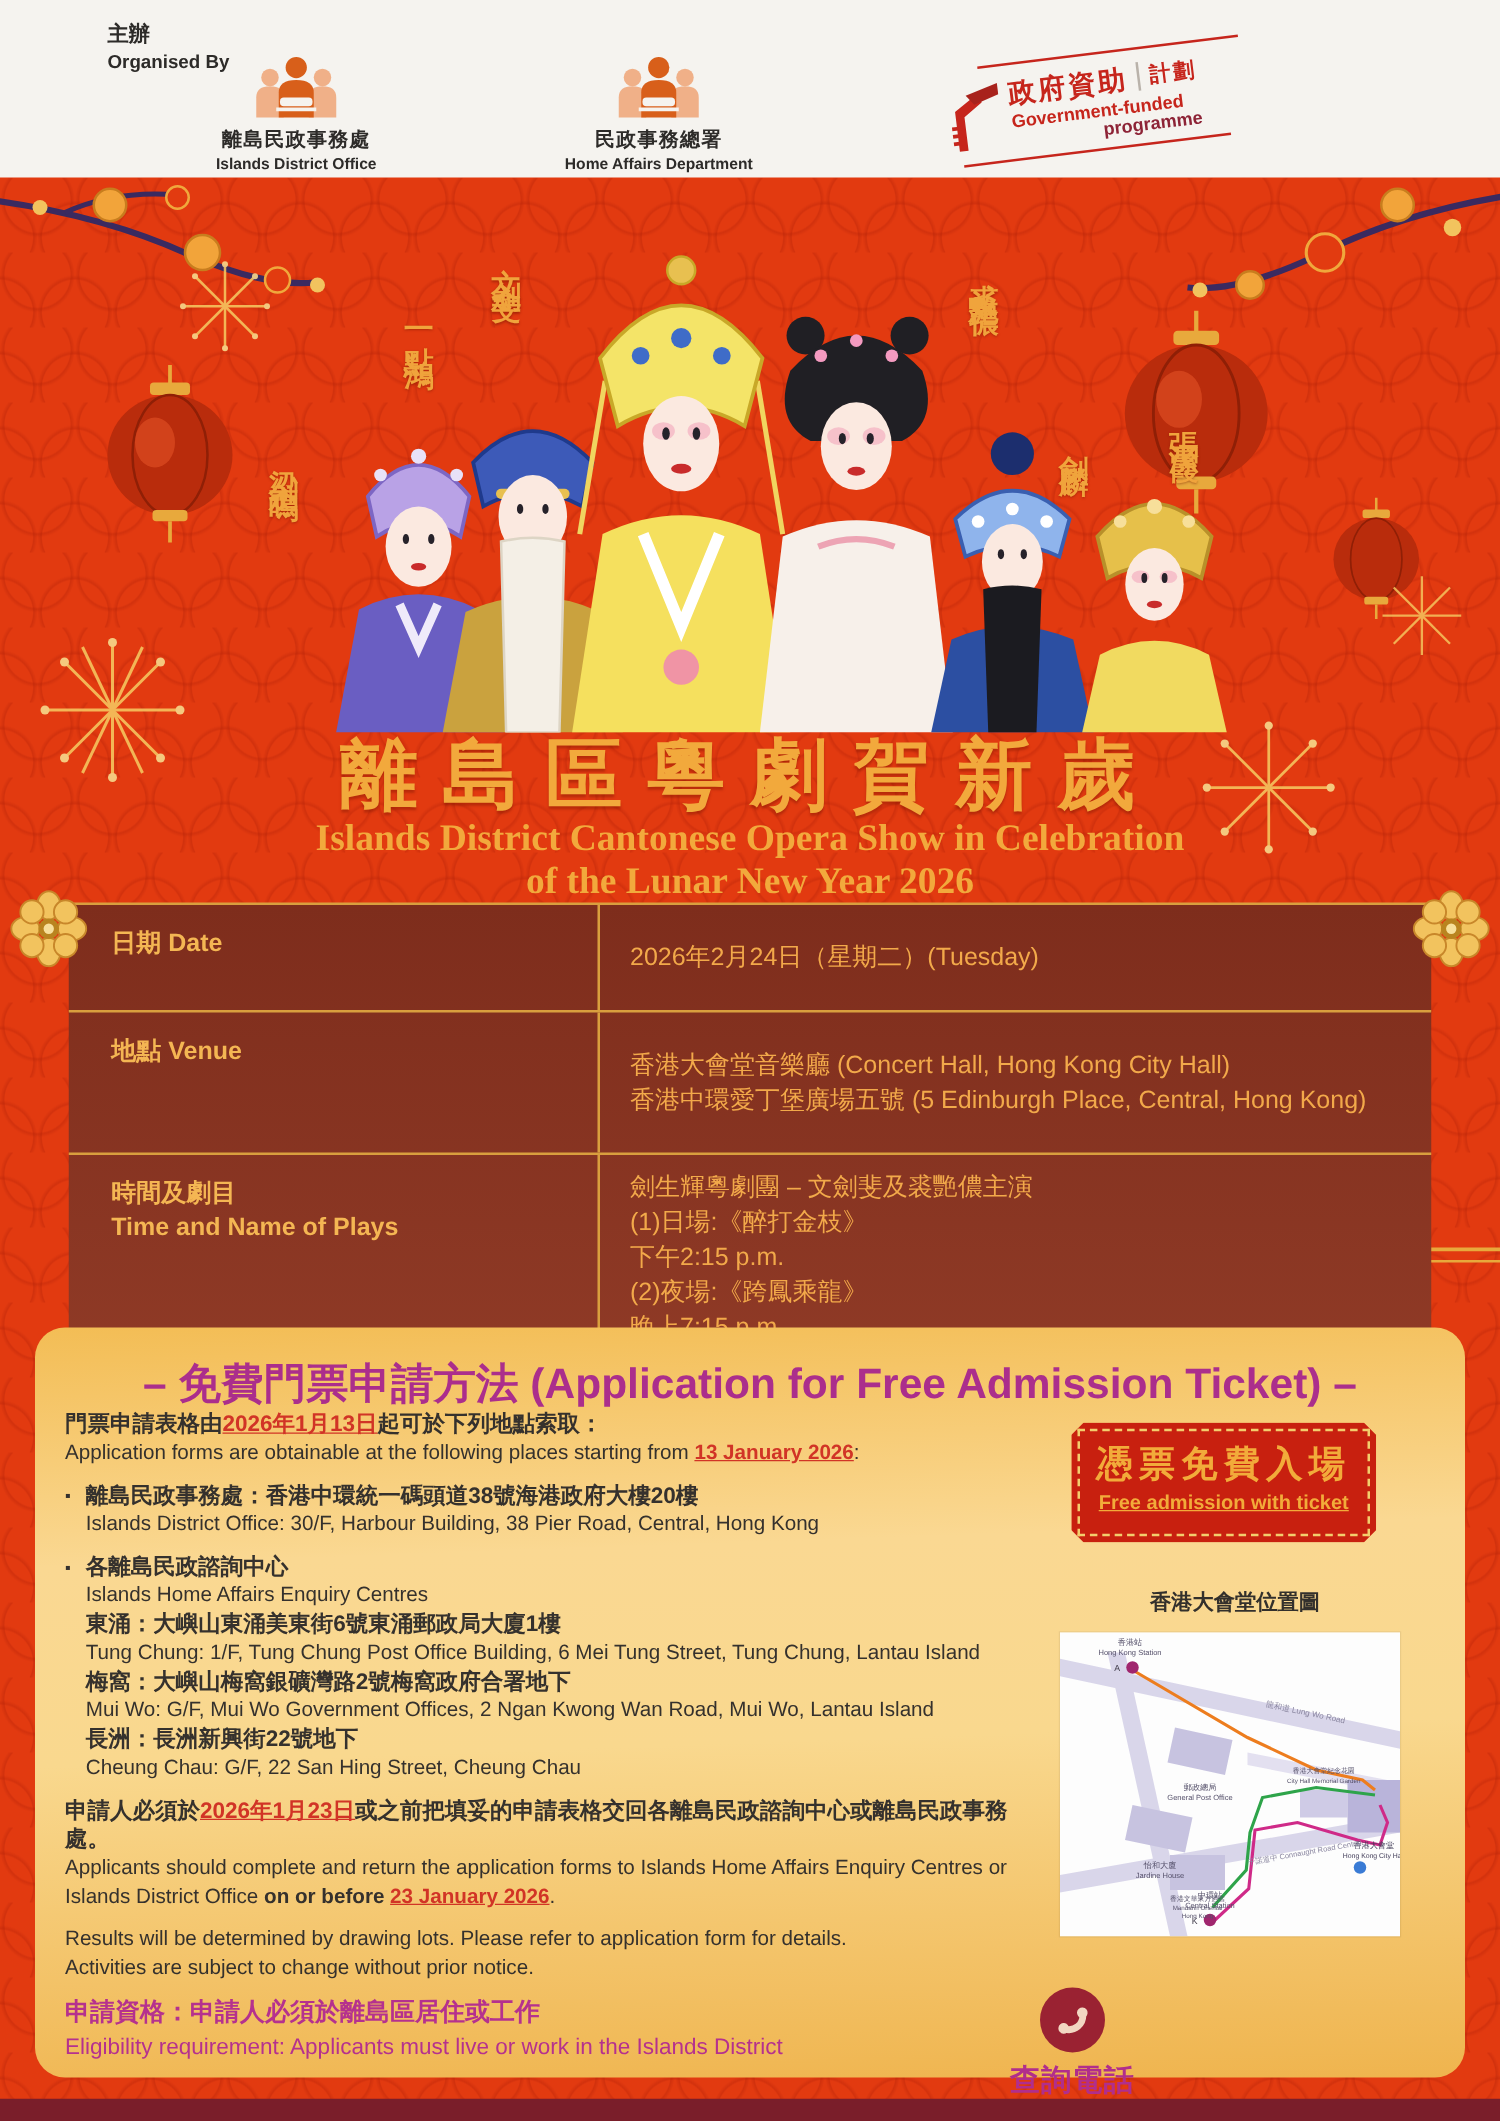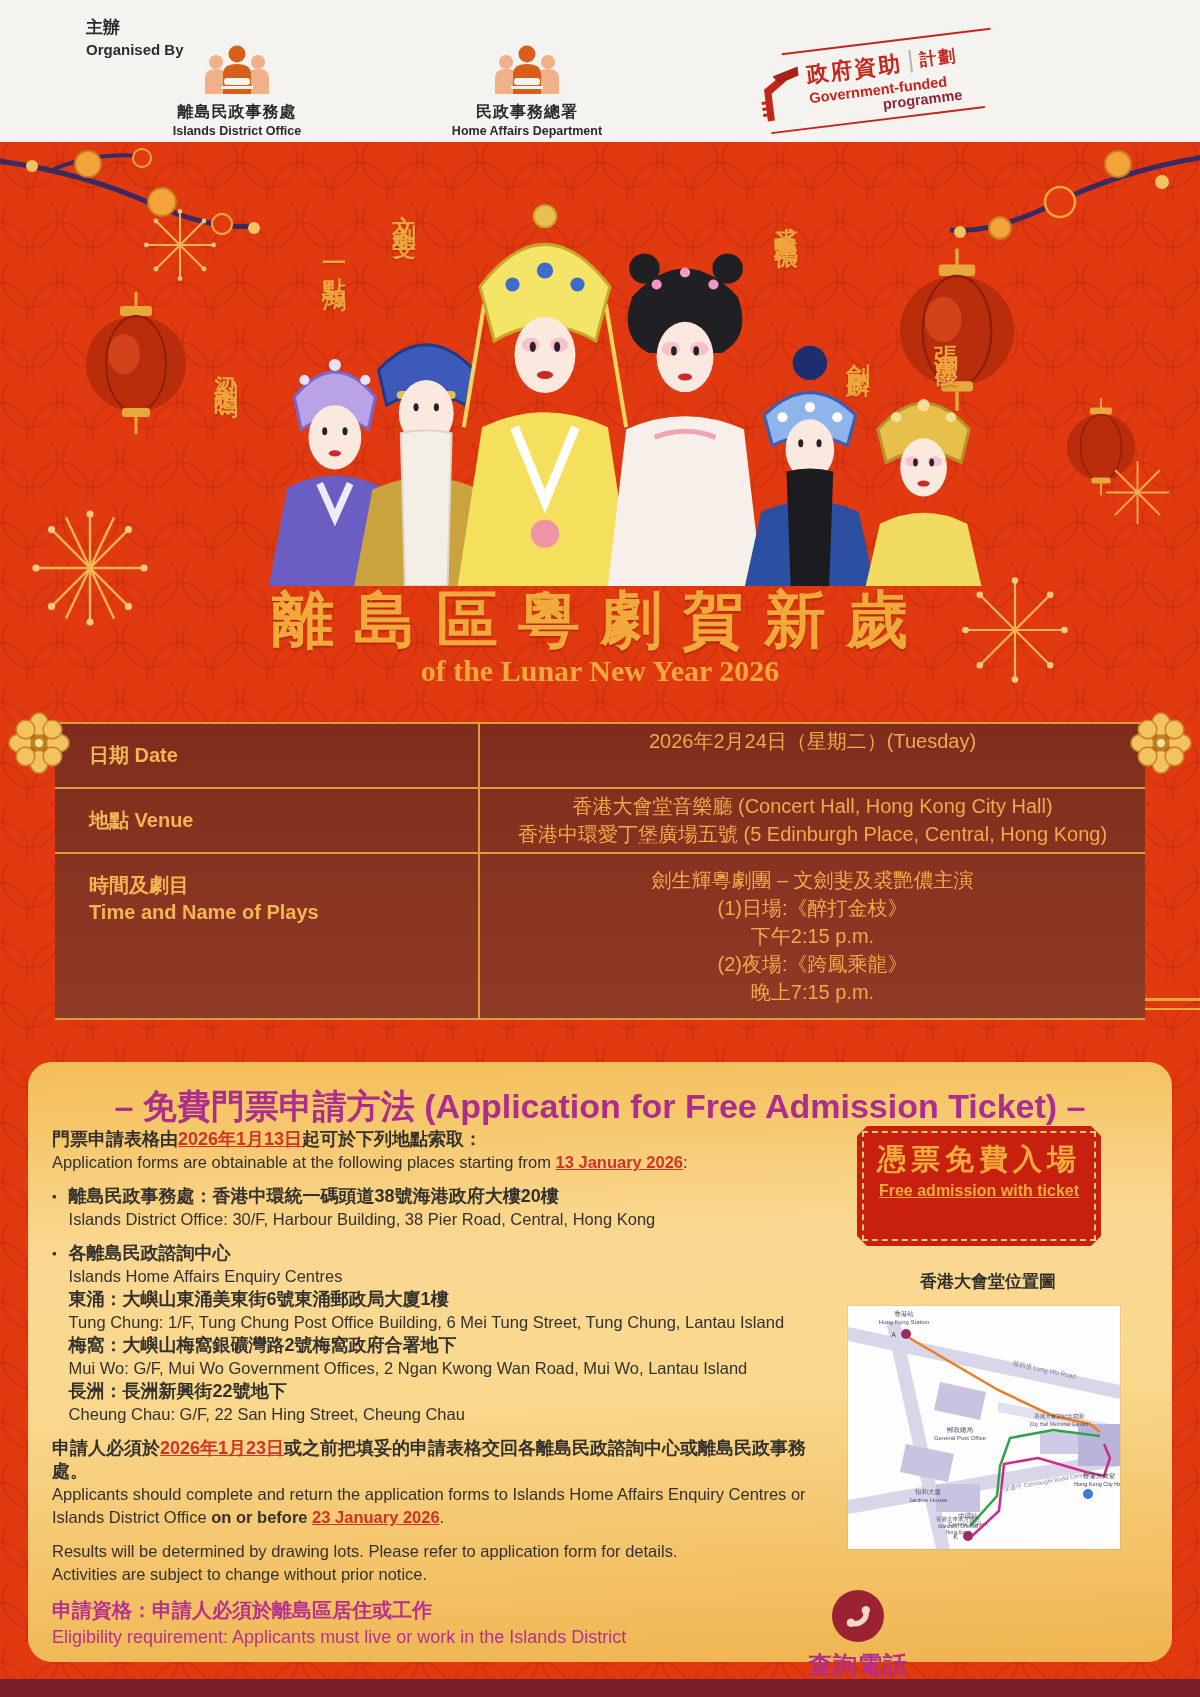--- a/index.html
+++ b/index.html
@@ -43,40 +43,40 @@
     color:#f2a93c;font-family:"Liberation Serif",serif;font-weight:bold;font-size:62px;
     letter-spacing:20px;text-shadow:0 2px 2px rgba(120,20,0,.4);}
   .title-en{position:absolute;left:0;top:654px;width:100%;text-align:center;z-index:4;
     color:#f2a93c;font-family:"Liberation Serif",serif;font-weight:bold;font-size:30px;line-height:34px;}
   
   .info-table{position:absolute;left:55px;top:722px;width:1090px;z-index:4;
     background:linear-gradient(#7e2d1c,#8f3a26);border-top:2px solid #d99f3e;border-bottom:2px solid #d99f3e;}
   .it-row{display:grid;grid-template-columns:423px 1fr;}
   .it-row + .it-row{border-top:2px solid #d99f3e;}
   .it-label{padding:18px 10px 18px 34px;color:#f4b653;font-weight:bold;font-size:20px;line-height:27px;}
-  .it-value{padding:3px 24px;text-align:center;color:#f2a94a;font-size:20px;line-height:28px;border-left:2px solid #d99f3e;}
+  .it-value{padding:28px 24px;color:#f2a94a;font-size:20px;line-height:28px;border-left:2px solid #d99f3e;}
   .it-row.r3 .it-value{padding-top:12px;padding-bottom:12px;}
   
   .panel{position:absolute;left:28px;top:1062px;width:1144px;height:600px;z-index:6;
     border-radius:24px;background:linear-gradient(178deg,#f3bd55 0%,#fad892 30%,#f9d88e 55%,#efb44e 100%);}
   .panel-title{position:absolute;left:0;top:22px;width:100%;text-align:center;
     color:#ab2e8c;font-weight:bold;font-size:34px;}
   .leftcol{position:absolute;left:24px;top:66px;width:768px;color:#35312d;}
   .zh-line{font-weight:bold;font-size:18px;line-height:23px;}
   .en-line{font-size:16.5px;line-height:23px;}
   .blk{margin-bottom:11px;}
   .bullet-row{display:flex;gap:12px;margin-bottom:11px;}
   .bullet-dot{flex:0 0 auto;font-size:13px;line-height:23px;}
   .red-date{color:#d13426;font-weight:bold;text-decoration:underline;}
   .bold{font-weight:bold;}
   .magenta{color:#b5318e;}
   .elig .zh-line{font-size:20px;line-height:27px;}
   .elig .en-line{font-size:18px;line-height:26px;}
   
-  .badge{position:absolute;left:829px;top:64px;width:244px;height:120px;background:#c8200f;
+  .badge{position:absolute;left:829px;top:76px;width:244px;height:96px;background:#c8200f;
     clip-path:polygon(10px 0,calc(100% - 10px) 0,100% 10px,100% calc(100% - 10px),calc(100% - 10px) 100%,10px 100%,0 calc(100% - 10px),0 10px);text-decoration:underline;}
   .badge .dash{position:absolute;inset:5px;border:2px dashed #f3cd6d;}
   .badge .zh{position:absolute;left:0;top:14px;width:100%;text-align:center;color:#f2ab3a;
     font-weight:bold;font-size:29px;letter-spacing:5px;}
   .badge .en{position:absolute;left:0;top:56px;width:100%;text-align:center;color:#f2ab3a;
     font-weight:bold;font-size:16px;text-decoration:underline;}
   
   .map-head{position:absolute;left:790px;top:208px;width:340px;text-align:center;color:#33302c;}
   .map-head .zh{font-weight:bold;font-size:17px;}
   .map-head .en{font-size:16px;margin-top:16px;}
@@ -414,20 +414,21 @@
 
   <div class="vname" style="left:210px;top:356px">梁劍鳴</div>
   <div class="vname" style="left:318px;top:250px">一點鴻</div>
   <div class="vname" style="left:388px;top:196px">文劍斐</div>
   <div class="vname" style="left:770px;top:208px">裘艷儂</div>
   <div class="vname" style="left:842px;top:344px">劍麟</div>
   <div class="vname" style="left:930px;top:326px">張潔霞</div>
 
   <div class="title-zh">離島區粵劇賀新歲</div>
   <div class="title-en">
+    <div>Islands District Cantonese Opera Show in Celebration</div>
     <div>of the Lunar New Year 2026</div>
   </div>
 
   <div class="info-table">
     <div class="it-row">
       <div class="it-label"><span>日期</span><span> Date</span></div>
       <div class="it-value">
           <div>2026年2月24日（星期二）(Tuesday)</div>
         </div>
     </div>

